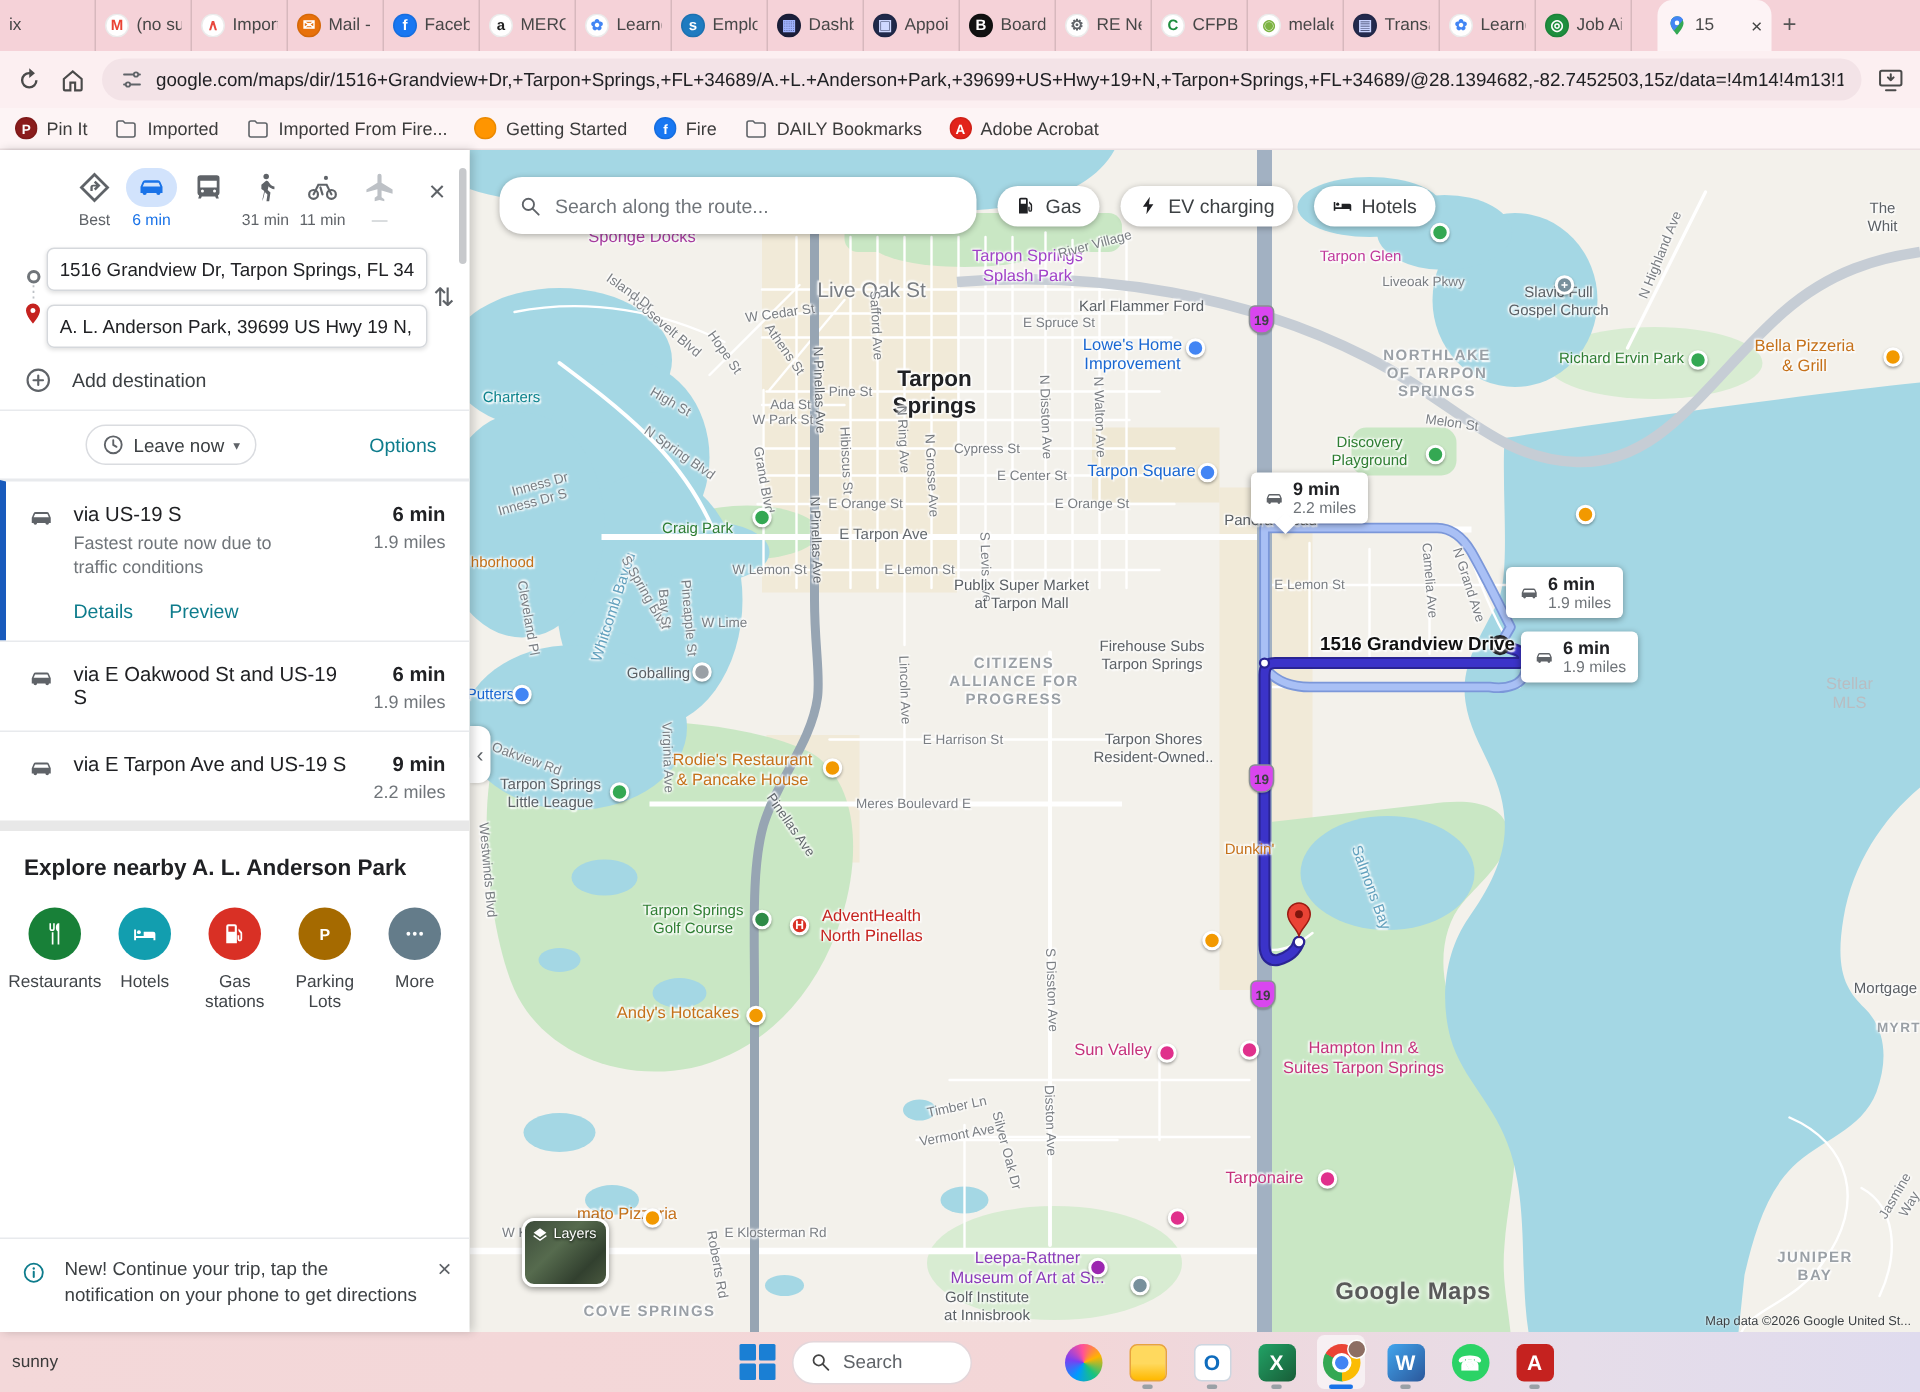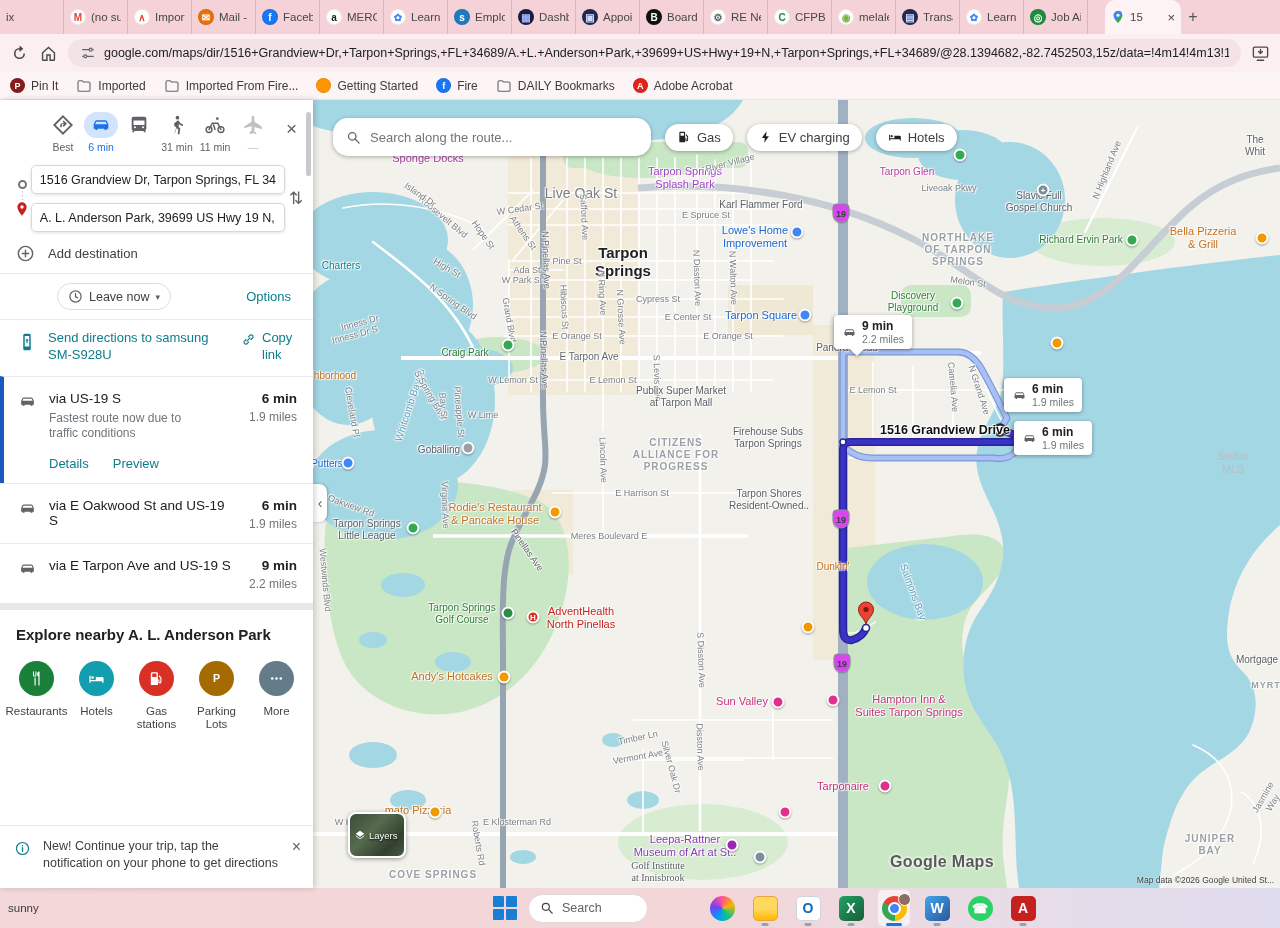--- a/index.html
+++ b/index.html
@@ -100,21 +100,21 @@
   .b-car{width:15px;height:15px;color:#5f6368}
   .badge.pt-b::after{content:"";position:absolute;left:18px;bottom:-5px;width:10px;height:10px;background:#fff;transform:rotate(45deg);box-shadow:2px 2px 3px rgba(0,0,0,.15)}
   .map-toolbar{position:absolute;left:20px;top:18px;display:flex;gap:14px;align-items:center}
   .s-pill{width:318px;height:38px;background:#fff;border-radius:15px;box-shadow:0 1px 4px rgba(0,0,0,.3);display:flex;align-items:center;gap:9px;padding:0 13px;cursor:text}
   .s-pill svg{width:15px;height:15px;color:#5f6368}
   .s-pill span{font-size:13px;color:#70757a}
   .chip{height:27px;background:#fff;border-radius:14px;box-shadow:0 1px 4px rgba(0,0,0,.3);display:flex;align-items:center;gap:6px;padding:0 12px;font-size:13px;color:#3c4043;cursor:pointer;white-space:nowrap}
   .chip svg{width:14px;height:14px;color:#202124}
   .chips{display:flex;gap:14px}
   .collapse{position:absolute;left:0;top:384px;width:14px;height:38px;background:#fff;border:none;border-radius:0 8px 8px 0;box-shadow:1px 0 3px rgba(0,0,0,.25);color:#5f6368;font-size:14px;cursor:pointer;padding:0}
-  .layers{position:absolute;left:35px;top:712px;width:58px;height:46px;border-radius:8px;border:2px solid #fff;box-shadow:0 1px 4px rgba(0,0,0,.4);background:linear-gradient(135deg,#3c4b3a,#566b4e 40%,#32402f 75%,#49583f);display:flex;align-items:center;gap:3px;padding:3px 4px;cursor:pointer}
+  .layers{position:absolute;left:35px;top:712px;width:58px;height:46px;border-radius:8px;border:2px solid #fff;box-shadow:0 1px 4px rgba(0,0,0,.4);background:linear-gradient(135deg,#3c4b3a,#566b4e 40%,#32402f 75%,#49583f);display:flex;align-items:flex-start;gap:3px;padding:3px 4px;cursor:pointer}
   .layers svg{width:12px;height:12px}
   .layers span{color:#fff;font-size:9.5px;text-shadow:0 1px 2px #000}
   .wm{position:absolute;left:629px;top:762px;transform:translate(-50%,-50%);font-size:16px;font-weight:700;color:#5a5a5a;text-shadow:0 0 3px #fff,0 0 4px #fff;letter-spacing:.3px}
   .attr{position:absolute;right:6px;bottom:3px;font-size:8.5px;color:#3c4043;text-shadow:0 0 2px #fff}
   .stellar{position:absolute;left:920px;top:363px;transform:translate(-50%,-50%);font-size:11px;color:#b9bdc2;text-shadow:none}
 
   
   .taskbar{height:40px;background:linear-gradient(90deg,#f3d8d9,#f3d6d7 55%,#e6dde9 82%,#dfdbee);display:flex;align-items:center;position:relative}
   .weather{position:absolute;left:8px;font-size:11.5px;color:#3b3b3b}
   .tb-center{position:absolute;left:492px;display:flex;align-items:center;gap:10px}
@@ -545,32 +545,20 @@
               <use href="#i-clock"></use>
             </svg>
           <span>Leave now</span>
           <span class="caret">▾</span>
         </button>
         <a class="options">Options</a>
       </div>
 
       <div class="divider"></div>
 
-      <div class="send-row">
-        <svg class="send-ico">
-            <use href="#i-phone"></use>
-          </svg>
-        <span class="send-text">Send directions to samsung SM-S928U</span>
-        <span class="copy">
-          <svg>
-              <use href="#i-link"></use>
-            </svg>
-          <span>Copy link</span>
-        </span>
-      </div>
 
       <div>
 
           <div class="route selected">
             <svg class="r-car">
               <use href="#i-car"></use>
             </svg>
             <div class="r-main">
               <div class="r-via">via US-19 S</div>
               <div class="r-note">Fastest route now due to traffic conditions</div>
@@ -1003,21 +991,21 @@
           <div class="mlab" style="left: 666px; top: 290px; color: rgb(122, 126, 131); font-size: 9px; transform: translate(-50%, -50%) rotate(72deg);">N Grand Ave</div>
 
           <div class="mlab" style="left: 57px; top: 722px; color: rgb(122, 126, 131); font-size: 9px;">W Klosterman Rd</div>
 
           <div class="mlab" style="left: 204px; top: 722px; color: rgb(122, 126, 131); font-size: 9px;">E Klosterman Rd</div>
 
           <div class="mlab" style="left: 165px; top: 743px; color: rgb(122, 126, 131); font-size: 9px; transform: translate(-50%, -50%) rotate(80deg);">Roberts Rd</div>
 
           <div class="mlab" style="left: 120px; top: 775px; color: rgb(154, 160, 166); font-size: 10px; font-weight: 700; letter-spacing: 1px;">COVE SPRINGS</div>
 
-          <div class="mlab" style="left: 345px; top: 772px; color: rgb(91, 96, 101); font-size: 10px; font-family: Liberation Serif, serif;">Golf Institute
+          <div class="mlab" style="left: 345px; top: 772px; color: rgb(91, 96, 101); font-size: 10px;">Golf Institute
 at Innisbrook</div>
 
           <div class="mlab" style="left: 105px; top: 710px; color: rgb(197, 113, 26); font-size: 11px;">mato Pizzeria</div>
 
           <div class="mlab" style="left: 632px; top: 330px; color: rgb(17, 17, 17); font-size: 12.5px; font-weight: 700;">1516 Grandview Drive</div>
         </div>
 
       <div>
 
           <span class="mk" style="left: 294px; top: 41px; background: rgb(161, 66, 200);">

